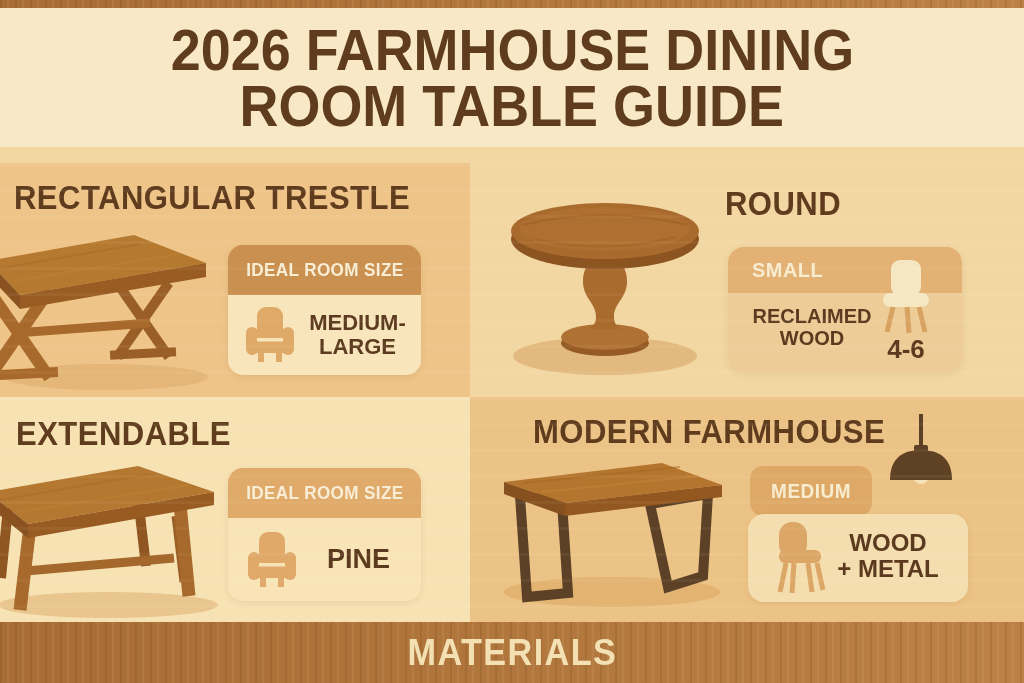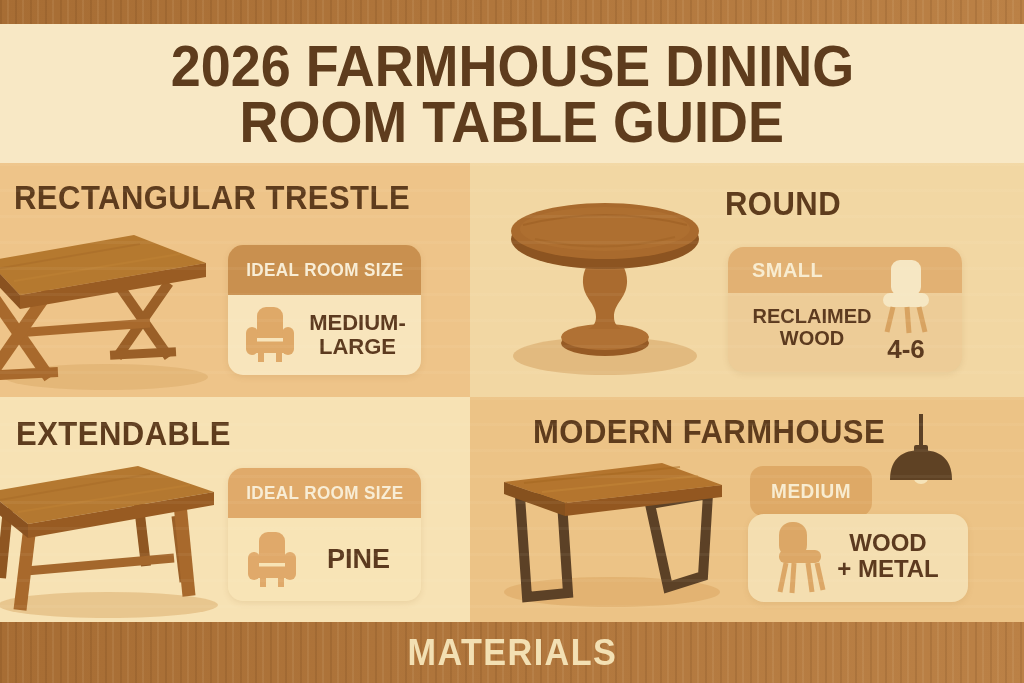--- a/index.html
+++ b/index.html
@@ -10,21 +10,21 @@
     background:#f2d7a3;
   }
   .wood{
     background:
       repeating-linear-gradient(90deg, rgba(80,42,10,0.12) 0 2px, rgba(0,0,0,0) 2px 7px,
         rgba(255,236,200,0.08) 7px 9px, rgba(0,0,0,0) 9px 15px),
       linear-gradient(90deg,#a76d34 0%,#b0763c 48%,#bb8146 100%);
   }
   .band-top{ position:absolute; left:0; top:0; width:1024px; height:24px; }
   .header-band{
-    position:absolute; left:0; top:24px; width:1024px; height:139px;
+    position:absolute; left:0; top:8px; width:1024px; height:139px;
     background:#f8e8c5; display:flex; flex-direction:column; align-items:center; justify-content:center;
   }
   .title-line{
     color:#5e3c1d; font-size:58px; line-height:56px; letter-spacing:0px;
     transform:scaleX(.93); transform-origin:center; white-space:nowrap;
   }
   .quad{ position:absolute; overflow:hidden; }
   .quad.subtle::after{
     content:""; position:absolute; inset:0; pointer-events:none;
     background:repeating-linear-gradient(180deg, rgba(255,245,220,0.05) 0 3px, rgba(0,0,0,0) 3px 26px);

